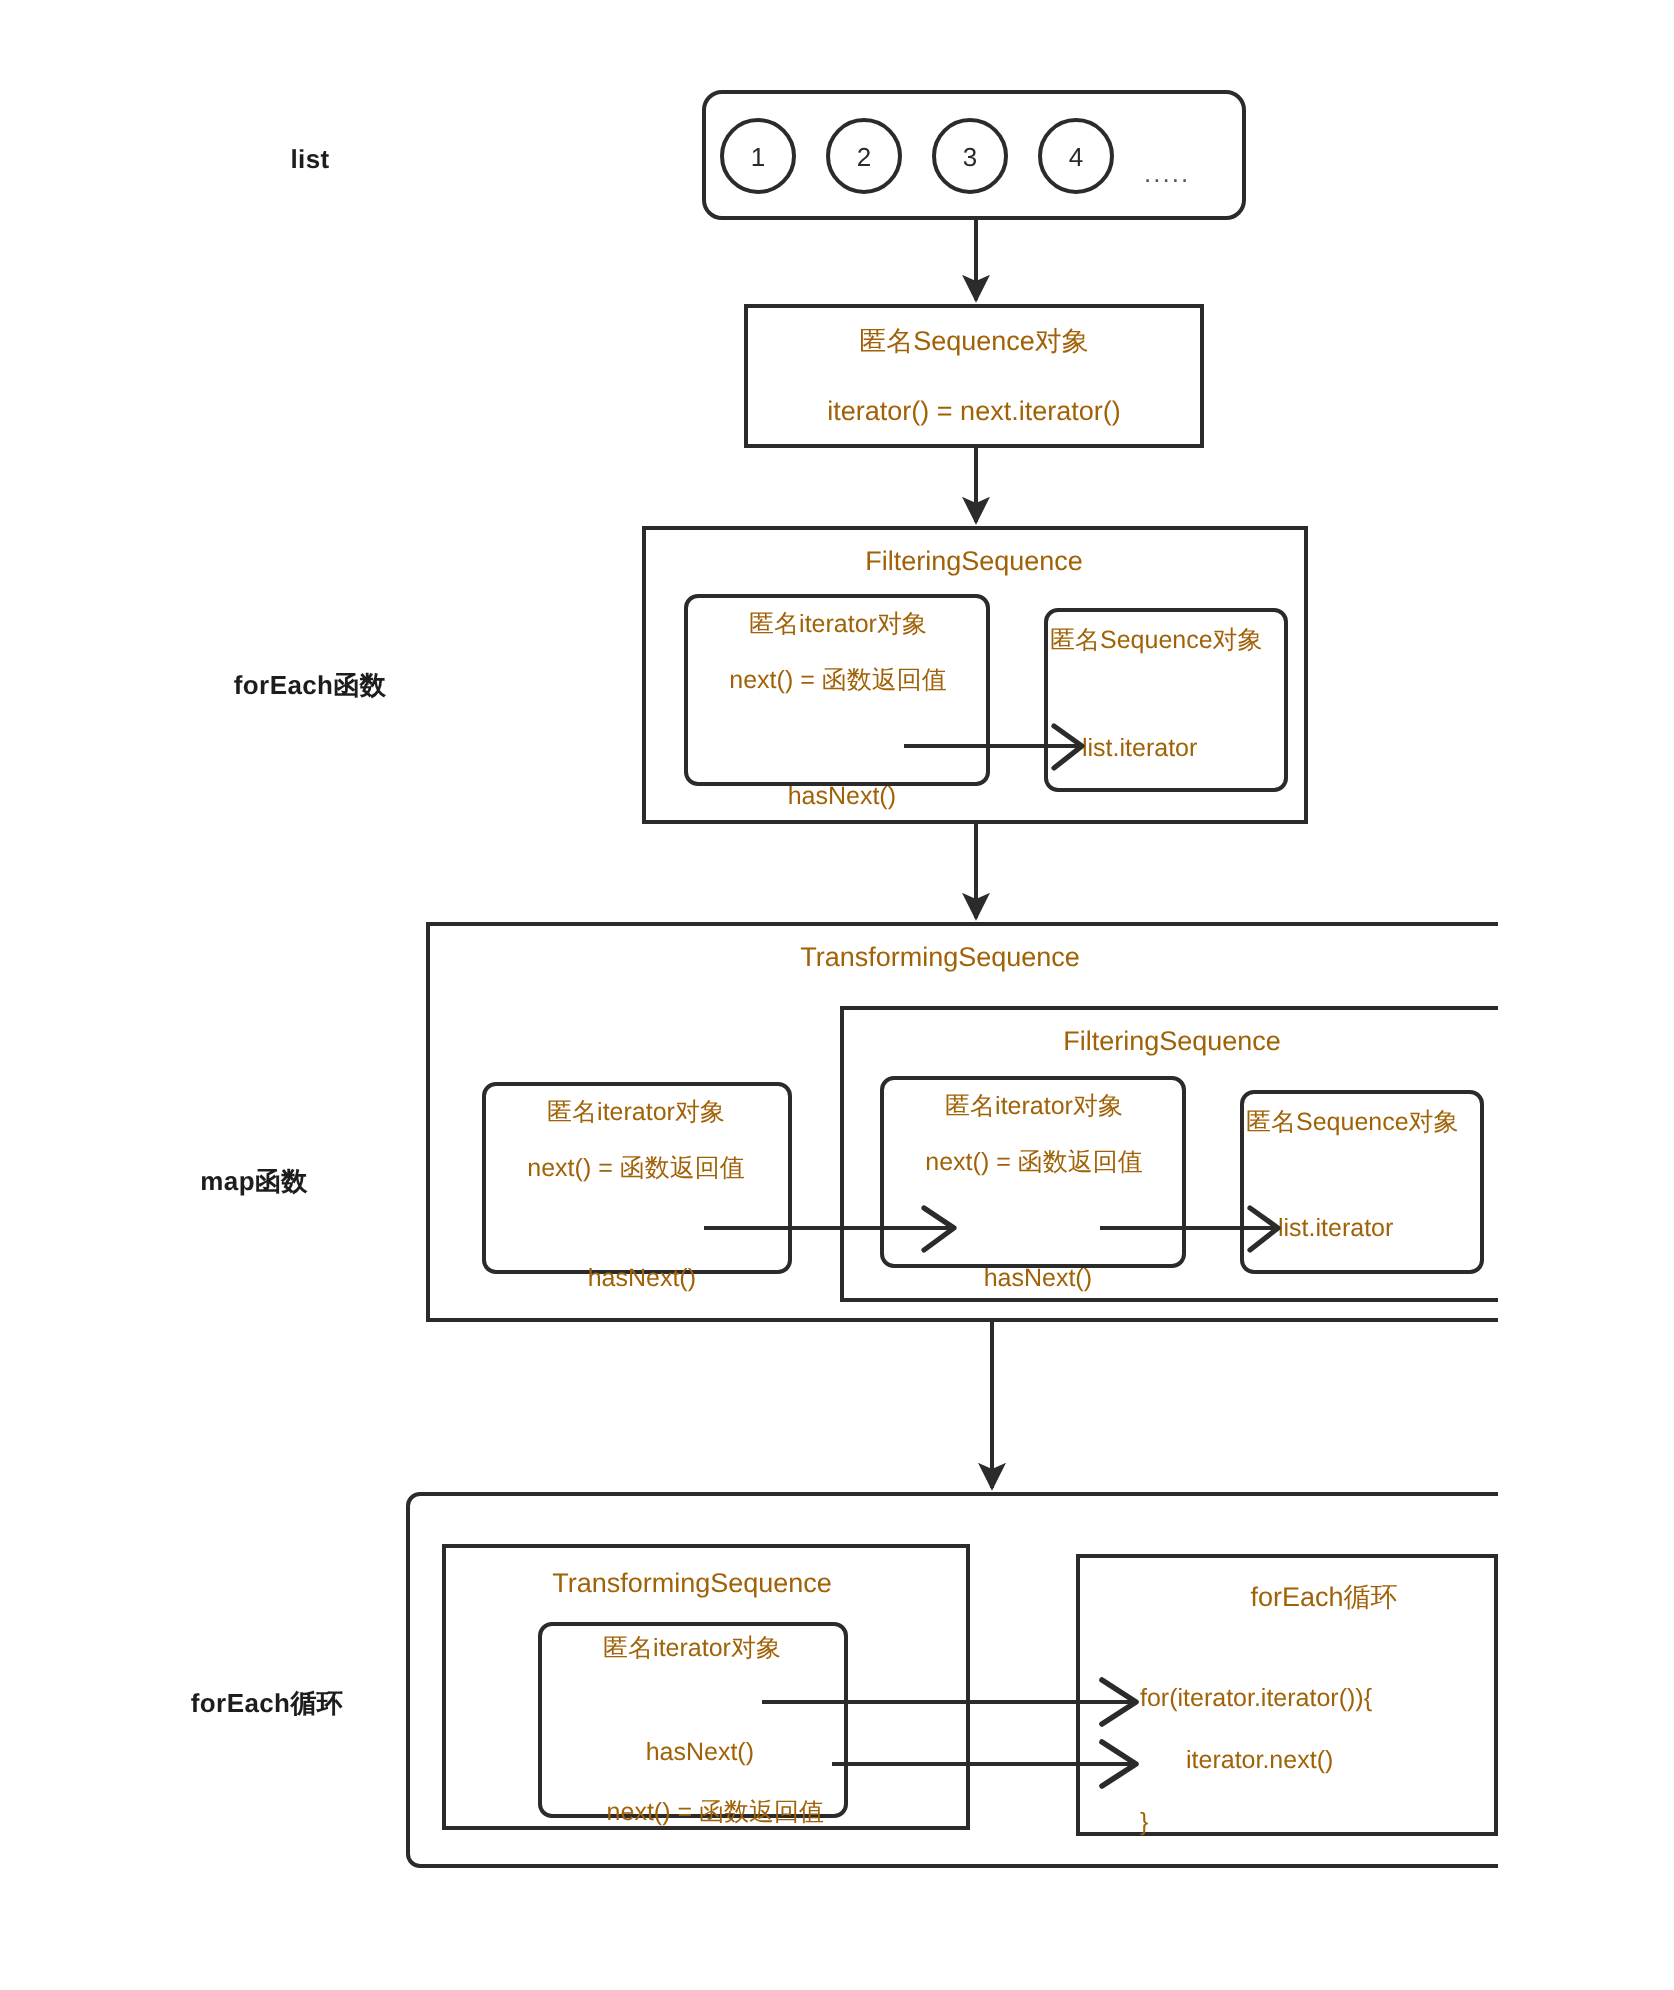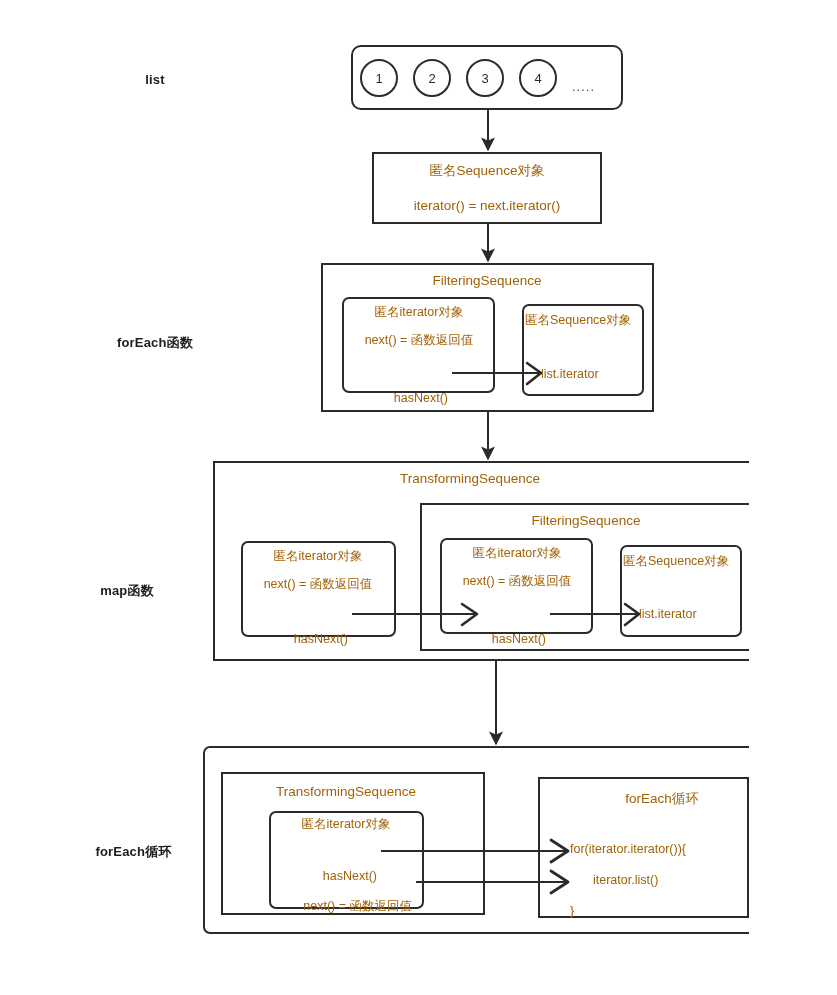--- a/index.html
+++ b/index.html
@@ -142,21 +142,21 @@
   <div class="btxt center" style="left:346px; top:784px;">TransformingSequence</div>
 
   <div class="box round-sm" style="left:269px; top:811px; width:155px; height:98px;"></div>
   <div class="btxt center" style="left:346px; top:817px; font-size:12.5px;">匿名iterator对象</div>
   <div class="btxt right" style="left:377px; top:845px; font-size:12.5px;">hasNext()</div>
   <div class="btxt right" style="left:412px; top:875px; font-size:12.5px;">next() = 函数返回值</div>
 
   <div class="box square" style="left:538px; top:777px; width:211px; height:141px;"></div>
   <div class="btxt center" style="left:662px; top:791px;">forEach循环</div>
   <div class="btxt" style="left:570px; top:842px; font-size:12.5px;">for(iterator.iterator()){</div>
-  <div class="btxt" style="left:593px; top:873px; font-size:12.5px;">iterator.list()</div>
+  <div class="btxt" style="left:593px; top:873px; font-size:12.5px;">iterator.next()</div>
   <div class="btxt" style="left:570px; top:904px; font-size:12.5px;">}</div>
 
   <svg class="overlay" viewBox="0 0 837 995" xmlns="http://www.w3.org/2000/svg">
     <defs>
       <marker id="solidArrow" viewBox="0 0 10 10" refX="9" refY="5" markerWidth="7" markerHeight="7" orient="auto-start-reverse">
         <path d="M 0 0 L 10 5 L 0 10 L 2.2 5 z" fill="#2b2b2b"></path>
       </marker>
     </defs>
 
     <line x1="488" y1="110" x2="488" y2="150" stroke="#2b2b2b" stroke-width="2" marker-end="url(#solidArrow)"></line>

